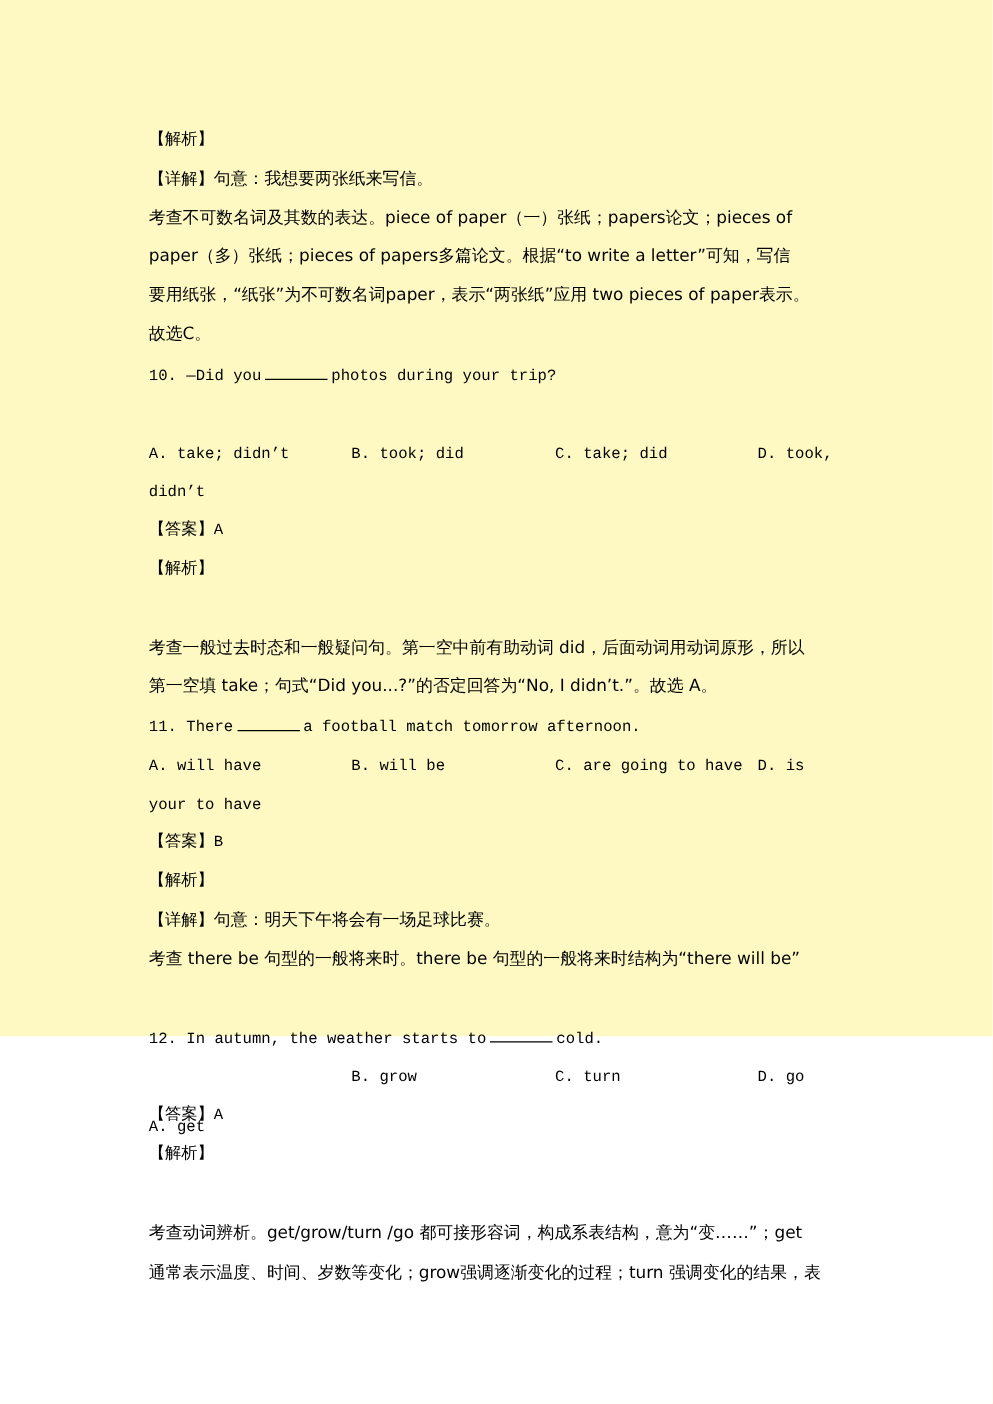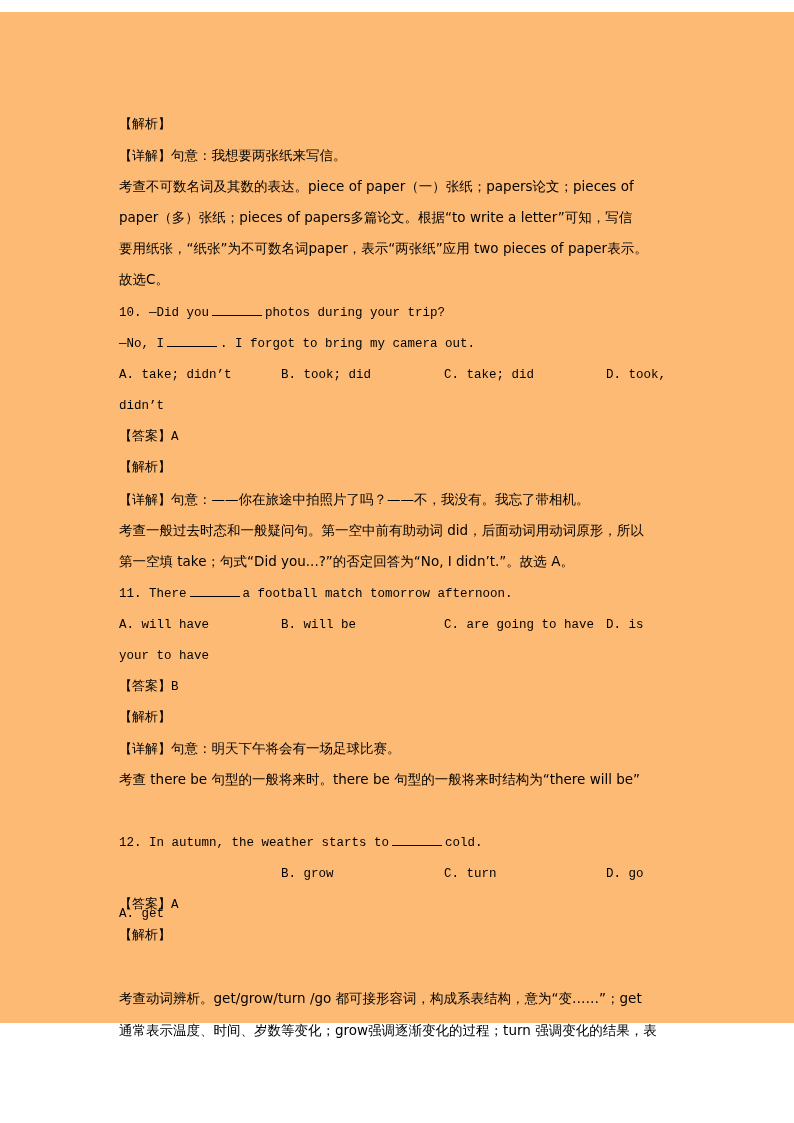--- a/index.html
+++ b/index.html
@@ -1,18 +1,18 @@
 <!DOCTYPE html>
 <html><head>
 <meta charset="utf-8">
 <style>
   html, body { margin: 0; padding: 0; background: #ffffff; }
   body { width: 794px; height: 1123px; position: relative; overflow: hidden;
          font-family: "DejaVu Serif", serif; color: #000; }
-  .page { position: absolute; left: 0; top: 0; width: 794px; height: 1011px; background: #fdba74; margin-top: 12px; }
+  .page { position: absolute; left: 0; top: 0; width: 794px; height: 829px; background: #fef9c3; }
   .line { position: absolute; left: 119px; height: 20px; line-height: 20px;
           font-size: 13px; white-space: nowrap; }
   .mono { font-family: "Liberation Mono", "DejaVu Sans Mono", monospace; font-size: 12.5px; }
   .tag { font-family: "DejaVu Sans", sans-serif; font-size: 13px; }
   .zh { font-family: "DejaVu Sans", sans-serif; font-size: 13.5px; }
   .opt { position: absolute; height: 20px; line-height: 20px; font-size: 12.5px;
          font-family: "Liberation Mono", "DejaVu Sans Mono", monospace; white-space: nowrap; }
   .blank { display: inline-block; width: 50px; border-bottom: 1px solid #000; height: 12px; vertical-align: baseline; margin: 0 3px; }
 </style>
 </head>
@@ -26,35 +26,29 @@
   </div>
   <div class="line zh" style="top:164px">考查不可数名词及其数的表达。piece of paper（一）张纸；papers论文；pieces of</div>
   <div class="line zh" style="top:195px">paper（多）张纸；pieces of papers多篇论文。根据“to write a letter”可知，写信</div>
   <div class="line zh" style="top:226px">要用纸张，“纸张”为不可数名词paper，表示“两张纸”应用 two pieces of paper表示。</div>
   <div class="line zh" style="top:257px">故选C。</div>
 
   <div class="line mono" style="top:291px">
     <span>10.</span>
     <span>—Did you</span><span class="blank"></span><span>photos during your trip?</span>
   </div>
-  <div class="line mono" style="top:322px">
-    <span>—No, I</span><span class="blank"></span><span>. I forgot to bring my camera out.</span>
-  </div>
   <div class="opt" style="top:353px; left:119px">A. take; didn’t</div>
   <div class="opt" style="top:353px; left:281px">B. took; did</div>
   <div class="opt" style="top:353px; left:444px">C. take; did</div>
   <div class="opt" style="top:353px; left:606px">D. took,</div>
   <div class="opt" style="top:384px; left:119px">didn’t</div>
   <div class="line tag" style="top:414px">
     <span>【答案】</span><span class="mono">A</span>
   </div>
   <div class="line tag" style="top:445px">【解析】</div>
-  <div class="line zh" style="top:477px">
-    <span class="tag">【详解】</span><span>句意：——你在旅途中拍照片了吗？——不，我没有。我忘了带相机。</span>
-  </div>
   <div class="line zh" style="top:508px">考查一般过去时态和一般疑问句。第一空中前有助动词 did，后面动词用动词原形，所以</div>
   <div class="line zh" style="top:539px">第一空填 take；句式“Did you...?”的否定回答为“No, I didn’t.”。故选 A。</div>
 
   <div class="line mono" style="top:572px">
     <span>11.</span>
     <span>There</span><span class="blank"></span><span>a football match tomorrow afternoon.</span>
   </div>
   <div class="opt" style="top:603px; left:119px">A. will have</div>
   <div class="opt" style="top:603px; left:281px">B. will be</div>
   <div class="opt" style="top:603px; left:444px">C. are going to have</div>

